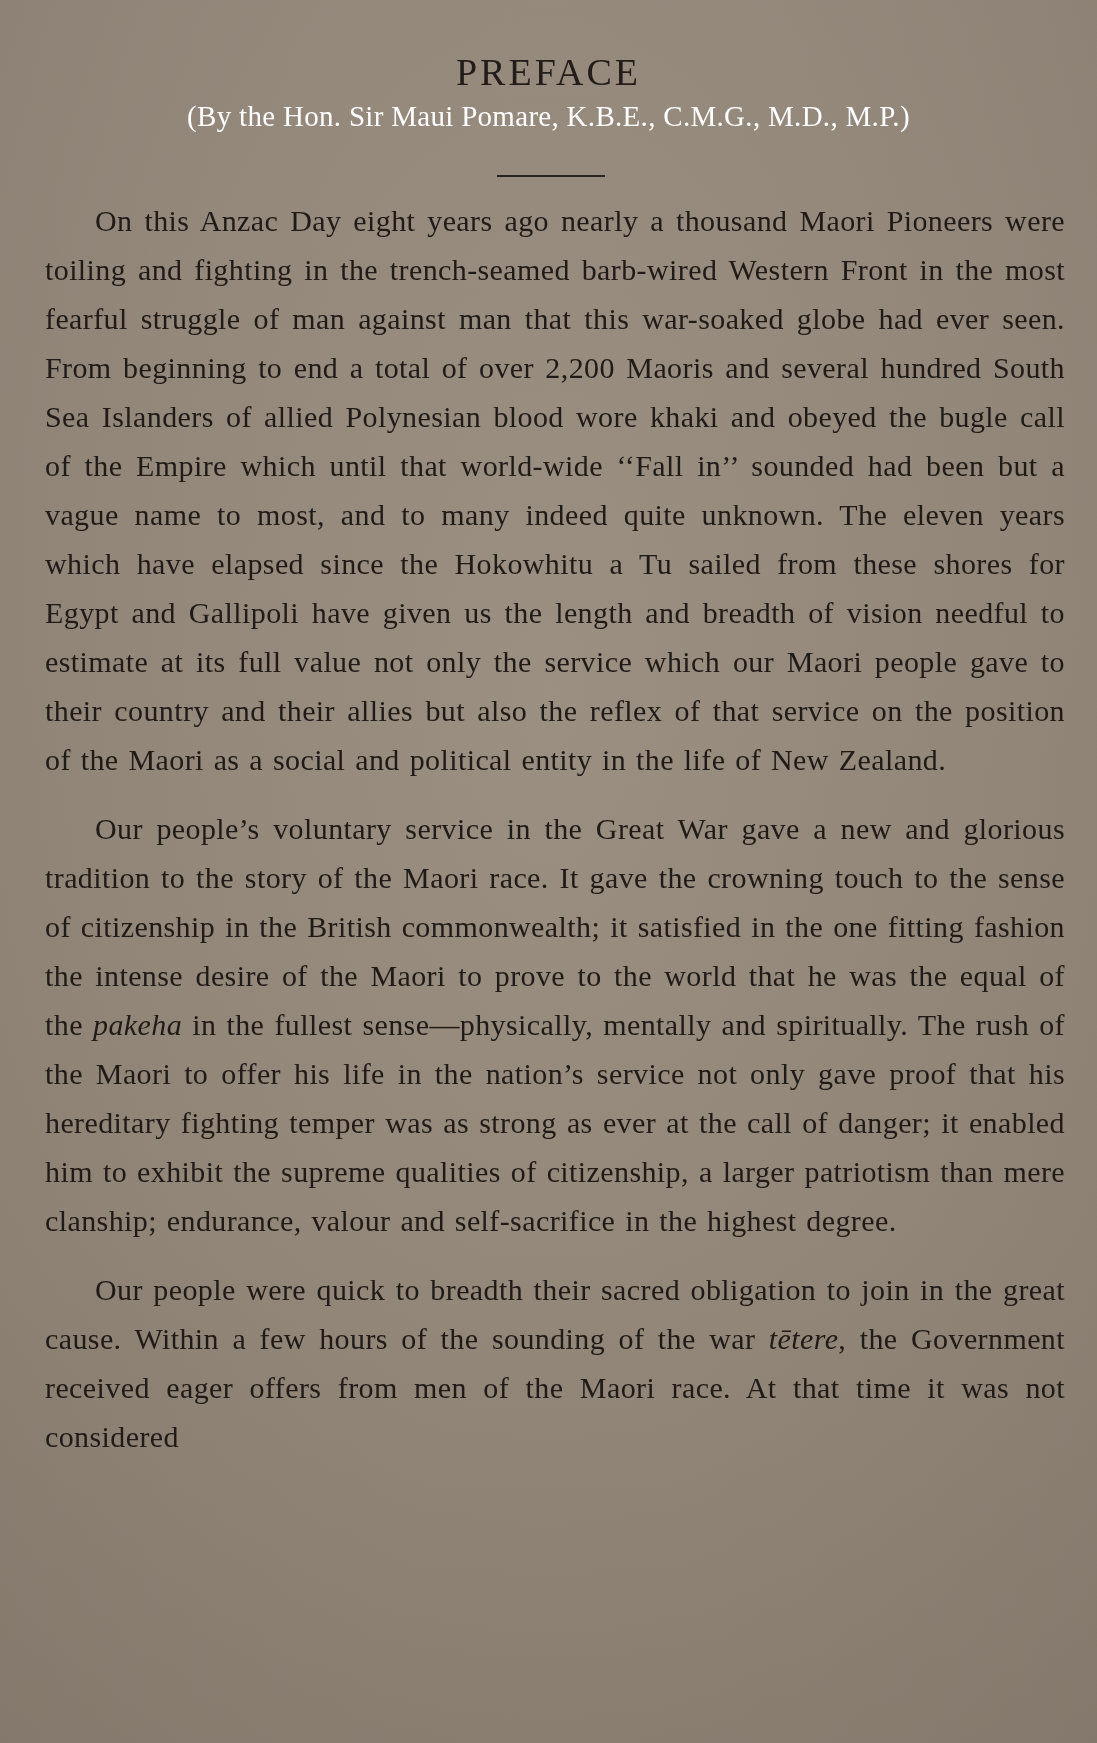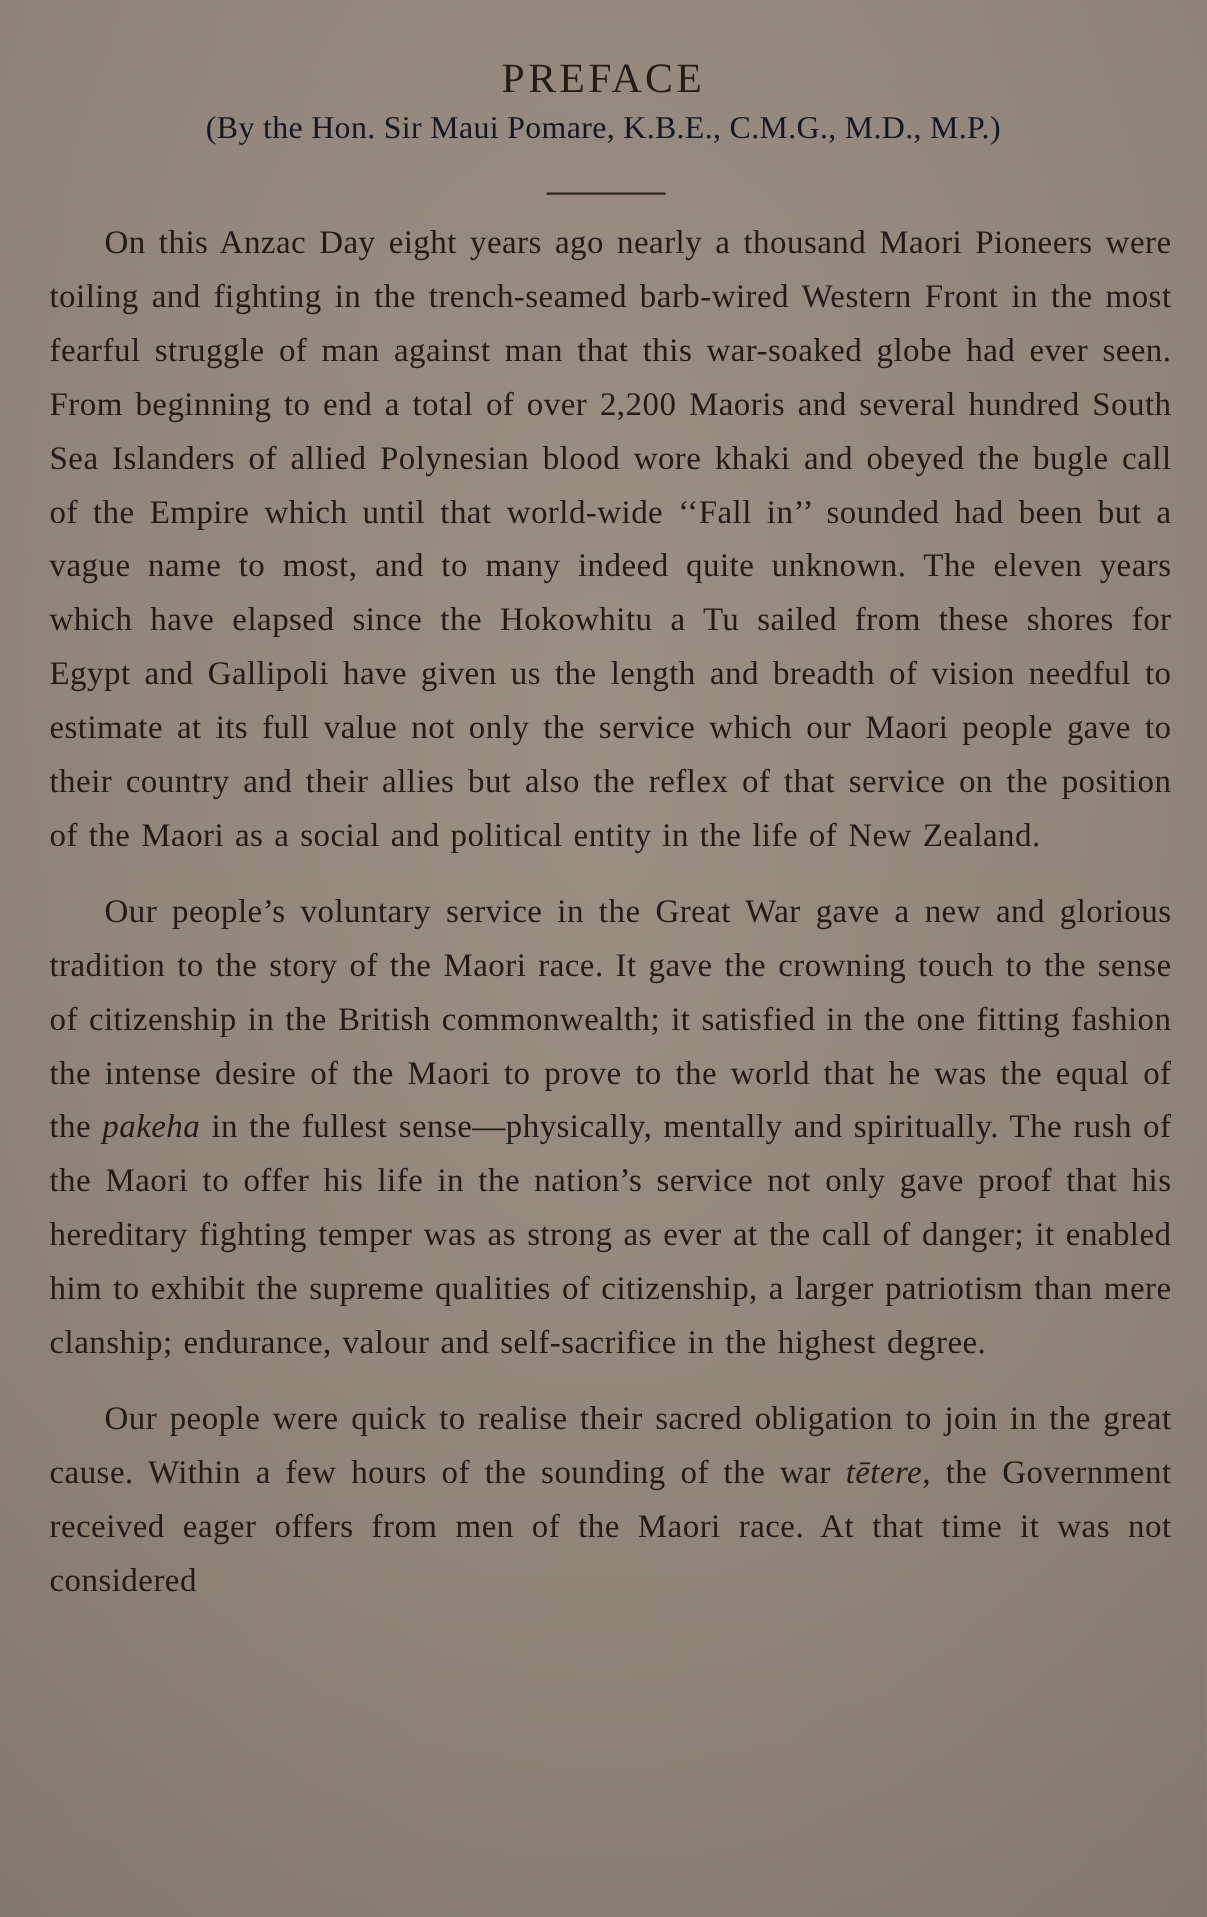--- a/index.html
+++ b/index.html
@@ -40,21 +40,21 @@
       margin: 0;
     }
     .byline {
       position: absolute;
       top: 100px;
       left: 0;
       width: 1097px;
       text-align: center;
       font-size: 29px;
       font-family: "Liberation Serif", "DejaVu Serif", serif;
-      color: #0f172a;
+      color: #ffffff;
       letter-spacing: 0.3px;
     }
     .rule {
       position: absolute;
       top: 175px;
       left: 497px;
       width: 108px;
       height: 2px;
       background: #2a241f;
     }
@@ -90,16 +90,16 @@
   <div class="rule"></div>
 
   <div class="body-text">
     <p class="para">
       <span>On this Anzac Day eight years ago nearly a thousand Maori Pioneers were toiling and fighting in the trench-seamed barb-wired Western Front in the most fearful struggle of man against man that this war-soaked globe had ever seen.  From beginning to end a total of over 2,200 Maoris and several hundred South Sea Islanders of allied Polynesian blood wore khaki and obeyed the bugle call of the Empire which until that world-wide ‘‘Fall in’’ sounded had been but a vague name to most, and to many indeed quite unknown.  The eleven years which have elapsed since the Hokowhitu a Tu sailed from these shores for Egypt and Gallipoli have given us the length and breadth of vision needful to estimate at its full value not only the service which our Maori people gave to their country and their allies but also the reflex of that service on the position of the Maori as a social and political entity in the life of New Zealand.</span>
     </p>
     <p class="para">
       <span>Our people’s voluntary service in the Great War gave a new and glorious tradition to the story of the Maori race.  It gave the crowning touch to the sense of citizenship in the British commonwealth; it satisfied in the one fitting fashion the intense desire of the Maori to prove to the world that he was the equal of the </span><em>pakeha</em><span> in the fullest sense—physically, mentally and spiritually.  The rush of the Maori to offer his life in the nation’s service not only gave proof that his hereditary fighting temper was as strong as ever at the call of danger; it enabled him to exhibit the supreme qualities of citizenship, a larger patriotism than mere clanship; endurance, valour and self-sacrifice in the highest degree.</span>
     </p>
     <p class="para">
-      <span>Our people were quick to realise their sacred obligation to join in the great cause.  Within a few hours of the sounding of the war </span><em>tētere</em><span>, the Government received eager offers from men of the Maori race.  At that time it was not considered</span>
+      <span>Our people were quick to breadth their sacred obligation to join in the great cause.  Within a few hours of the sounding of the war </span><em>tētere</em><span>, the Government received eager offers from men of the Maori race.  At that time it was not considered</span>
     </p>
   </div>
 </div>
 
 </body></html>

